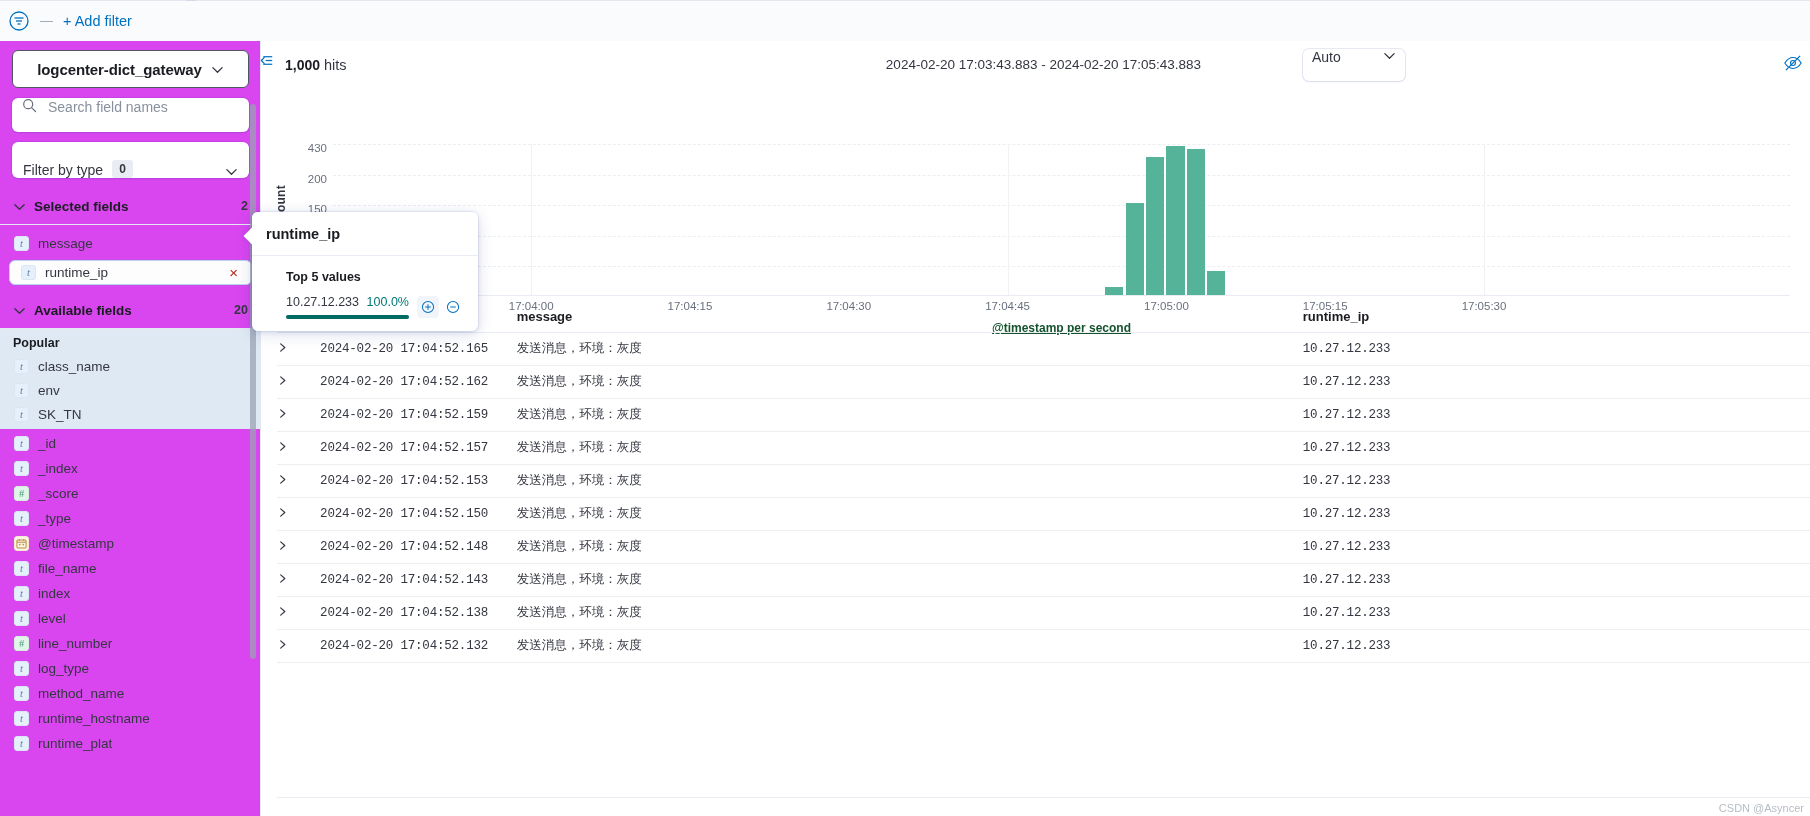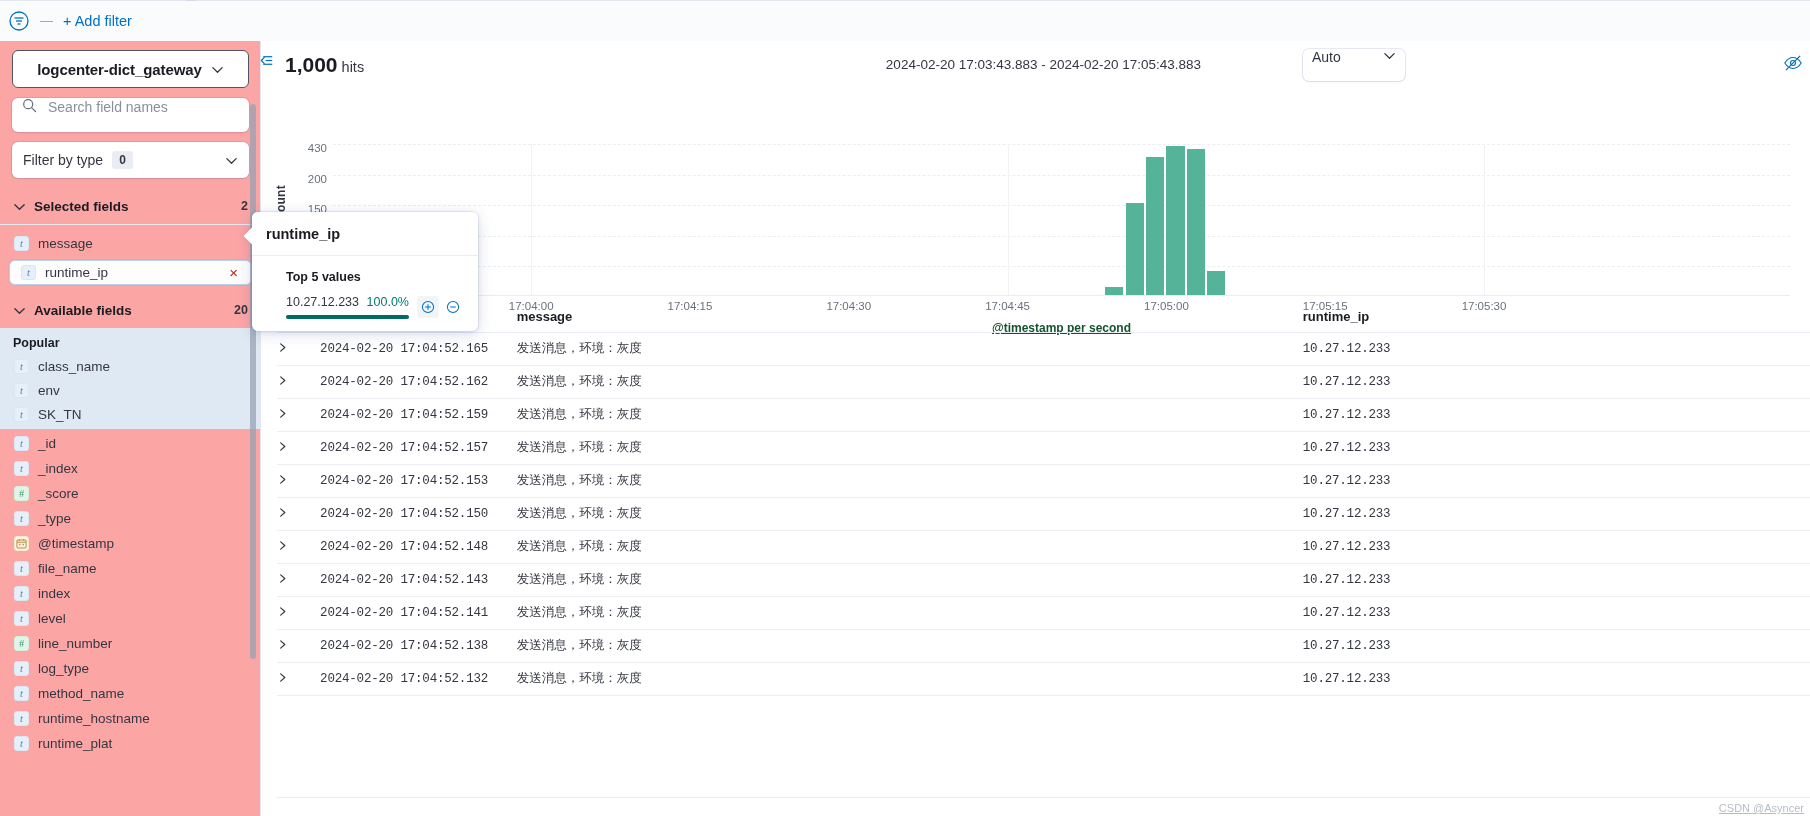--- a/index.html
+++ b/index.html
@@ -31,21 +31,21 @@
   .filter-icon { width: 22px; height: 22px; display: block; }
   .dash { color: #98a2b3; font-size: 13px; margin-left: 2px; margin-right: 2px;}
   .add-filter {
     color: #0071c2; font-size: 14.5px; cursor: pointer;
     white-space: nowrap;
   }
 
   
   .sidebar {
     position: absolute; left: 0; top: 41px; width: 261px; height: 775px;
-    background: #fca5a5;
+    background: #d946ef;
     overflow: hidden;
   }
   .index-pattern-btn {
     margin: 9px 12px 0 12px; height: 38px;
     background: #fff; border: 1px solid #4f5562; border-radius: 6px;
     display: flex; align-items: center; justify-content: center; gap: 9px;
     cursor: pointer;
   }
   .index-pattern-btn .label {
     font-size: 15px; font-weight: bold; color: #1a1c21; letter-spacing: -0.1px;
@@ -62,21 +62,21 @@
     border: none; outline: none; background: transparent;
     font-family: "Liberation Sans", sans-serif;
     font-size: 14px; color: #343741; width: 100%;
   }
   .search-field input::placeholder { color: #88909e; }
 
   .filter-type {
     margin: 10px 12px 0 12px; height: 36px;
     background: #fff; border-radius: 6px;
     box-shadow: 0 0 0 1px rgba(17,43,134,0.10), 0 1px 2px rgba(17,43,134,0.08);
-    display: flex; align-items: center; padding: 0 11px;
+    display: flex; align-items: flex-end; padding: 0 11px;
     cursor: pointer;
   }
   .filter-type .ft-label { font-size: 14px; color: #343741; }
   .filter-type .ft-badge {
     margin-left: 9px; background: #e9edf3; border-radius: 3px;
     font-size: 12px; font-weight: bold; color: #343741;
     padding: 2px 7px;
   }
   .filter-type .ft-chev { margin-left: auto; }
 
@@ -142,21 +142,21 @@
     background: #fff;
   }
   .hits-row {
     position: relative; height: 47px;
     display: flex; align-items: center;
     padding-left: 8px;
   }
   .hits {
     font-size: 14.5px; color: #343741;
   }
-  .hits b { font-weight: bold; color: #1a1c21; font-size: 21px;}
+  .hits b { font-weight: bold; color: #1a1c21; font-size: 14px;}
   .timerange {
     position: absolute; left: 0; right: 0; text-align: center;
     font-size: 13.5px; color: #343741;
     pointer-events: none;
   }
   .interval-select {
     position: absolute; right: 405px; top: 8px;
     width: 102px; height: 32px;
     background: #fff; border-radius: 6px;
     box-shadow: 0 0 0 1px rgba(17,43,134,0.10), 0 1px 2px rgba(17,43,134,0.08);
@@ -269,21 +269,21 @@
   }
   .circ-btn.hl { background: #f1f4f9; }
   .pop-foot {
     border-top: 1px solid #e9edf3;
     padding: 13px 0 13px 0; text-align: center;
   }
   .pop-foot a { color: #0071c2; font-size: 13px; text-decoration: none; cursor: pointer; }
 
   .watermark {
     position: absolute; right: 6px; bottom: 2px;
-    font-size: 11px; color: #b6bcc6; text-decoration: underline;
+    font-size: 11px; color: #b6bcc6;
   }
 </style>
 </head>
 <body>
 
 <div class="app">
 
   <div class="filter-bar">
     <div class="filter-bar-topline"></div>
     <div class="pin-box"></div>
@@ -604,30 +604,20 @@
             <td class="c-msg">发送消息，环境：灰度</td>
             <td class="c-ip mono">10.27.12.233</td>
           </tr>
           <tr>
             <td class="c-exp">
                 <span class="exp-chev"><svg width="11" height="11" viewBox="0 0 12 12">
                     <path d="M4 2 L8.5 6 L4 10" fill="none" stroke="#343741" stroke-width="1.3" stroke-linecap="round" stroke-linejoin="round"></path>
                   </svg></span>
               </td>
             <td class="c-time mono">2024-02-20 17:04:52.143</td>
-            <td class="c-msg">发送消息，环境：灰度</td>
-            <td class="c-ip mono">10.27.12.233</td>
-          </tr>
-          <tr>
-            <td class="c-exp">
-                <span class="exp-chev"><svg width="11" height="11" viewBox="0 0 12 12">
-                    <path d="M4 2 L8.5 6 L4 10" fill="none" stroke="#343741" stroke-width="1.3" stroke-linecap="round" stroke-linejoin="round"></path>
-                  </svg></span>
-              </td>
-            <td class="c-time mono">2024-02-20 17:04:52.141</td>
             <td class="c-msg">发送消息，环境：灰度</td>
             <td class="c-ip mono">10.27.12.233</td>
           </tr>
           <tr>
             <td class="c-exp">
                 <span class="exp-chev"><svg width="11" height="11" viewBox="0 0 12 12">
                     <path d="M4 2 L8.5 6 L4 10" fill="none" stroke="#343741" stroke-width="1.3" stroke-linecap="round" stroke-linejoin="round"></path>
                   </svg></span>
               </td>
             <td class="c-time mono">2024-02-20 17:04:52.138</td>

